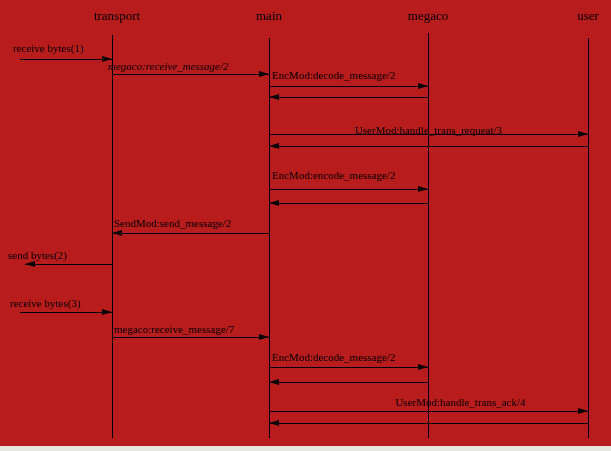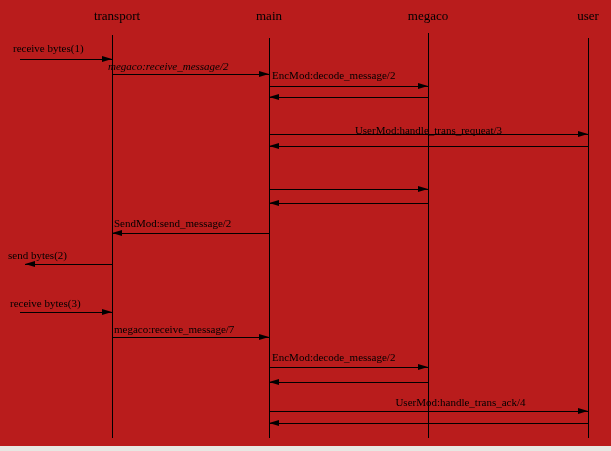--- a/index.html
+++ b/index.html
@@ -41,20 +41,21 @@
     <div class="msg-label" style="top: 68px; left: 272px;">EncMod:decode_message/2</div>
     <div class="msg-line" style="left: 269px; top: 97px; width: 159px; background: rgb(0, 0, 0);"></div>
     <div class="arrowhead left" style="top: 94px; left: 269px;"></div>
     <div class="msg-line" style="left: 269px; top: 134px; width: 319px; background: rgb(0, 0, 0);"></div>
     <div class="arrowhead right" style="top: 131px; left: 578px;"></div>
     <div class="msg-label center" style="top: 123px; left: 269px; width: 319px;">UserMod:handle_trans_requeat/3</div>
     <div class="msg-line" style="left: 269px; top: 146px; width: 319px; background: rgb(0, 0, 0);"></div>
     <div class="arrowhead left" style="top: 143px; left: 269px;"></div>
     <div class="msg-line" style="left: 269px; top: 189px; width: 159px; background: rgb(0, 0, 0);"></div>
     <div class="arrowhead right" style="top: 186px; left: 418px;"></div>
+    <div class="msg-label" style="top: 168px; left: 272px;">EncMod:encode_message/2</div>
     <div class="msg-line" style="left: 269px; top: 203px; width: 159px; background: rgb(0, 0, 0);"></div>
     <div class="arrowhead left" style="top: 200px; left: 269px;"></div>
     <div class="msg-line" style="left: 112px; top: 233px; width: 157px; background: rgb(0, 0, 0);"></div>
     <div class="arrowhead left" style="top: 230px; left: 112px;"></div>
     <div class="msg-label" style="top: 216px; left: 114px;">SendMod:send_message/2</div>
     <div class="msg-line" style="left: 25px; top: 264px; width: 87px; background: rgb(0, 0, 0);"></div>
     <div class="arrowhead left" style="top: 261px; left: 25px;"></div>
     <div class="msg-label" style="top: 248px; left: 8px;">send bytes(2)</div>
     <div class="msg-line" style="left: 20px; top: 312px; width: 92px; background: rgb(0, 0, 0);"></div>
     <div class="arrowhead right" style="top: 309px; left: 102px;"></div>

